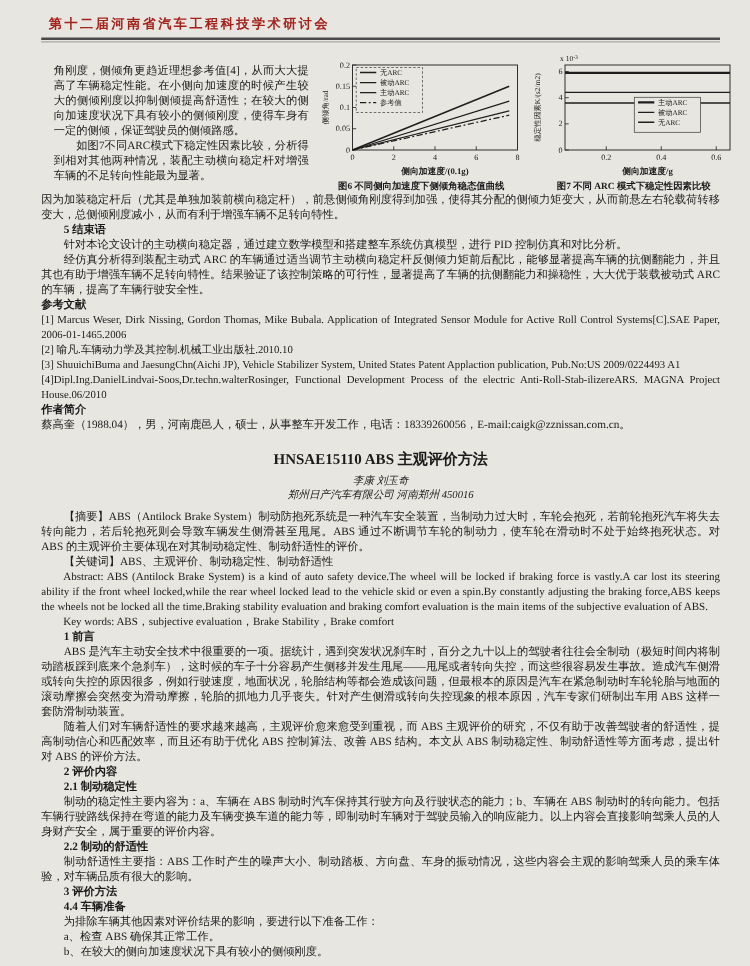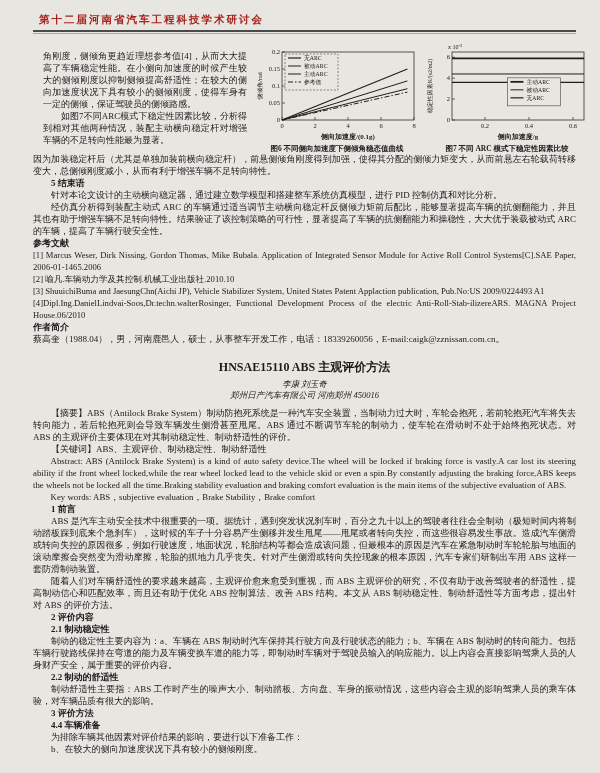--- a/index.html
+++ b/index.html
@@ -159,15 +159,16 @@
 
   <div class="h">2 评价内容</div>
   <div class="h">2.1 制动稳定性</div>
   <div class="p">制动的稳定性主要内容为：a、车辆在 ABS 制动时汽车保持其行驶方向及行驶状态的能力；b、车辆在 ABS 制动时的转向能力。包括车辆行驶路线保持在弯道的能力及车辆变换车道的能力等，即制动时车辆对于驾驶员输入的响应能力。以上内容会直接影响驾乘人员的人身财产安全，属于重要的评价内容。</div>
   <div class="h">2.2 制动的舒适性</div>
   <div class="p">制动舒适性主要指：ABS 工作时产生的噪声大小、制动踏板、方向盘、车身的振动情况，这些内容会主观的影响驾乘人员的乘车体验，对车辆品质有很大的影响。</div>
 
   <div class="h">3 评价方法</div>
   <div class="h">4.4 车辆准备</div>
   <div class="p">为排除车辆其他因素对评价结果的影响，要进行以下准备工作：</div>
+  <div class="p">a、检查 ABS 确保其正常工作。</div>
   <div class="p">b、在较大的侧向加速度状况下具有较小的侧倾刚度。</div>
 
 </div>
 
 </body></html>

